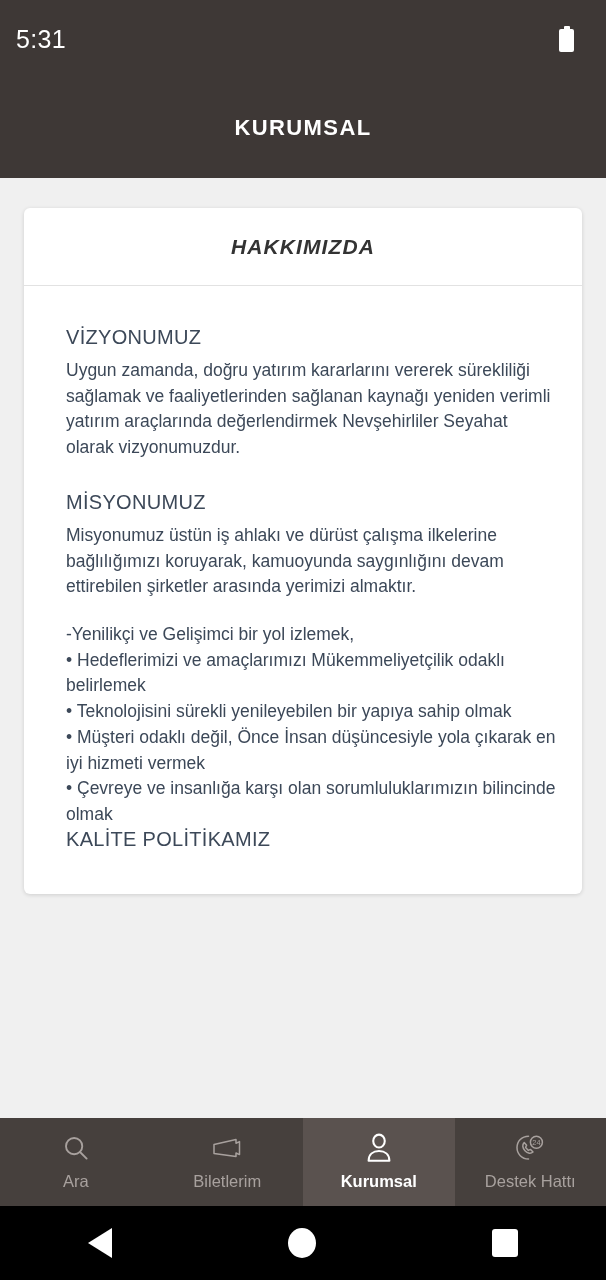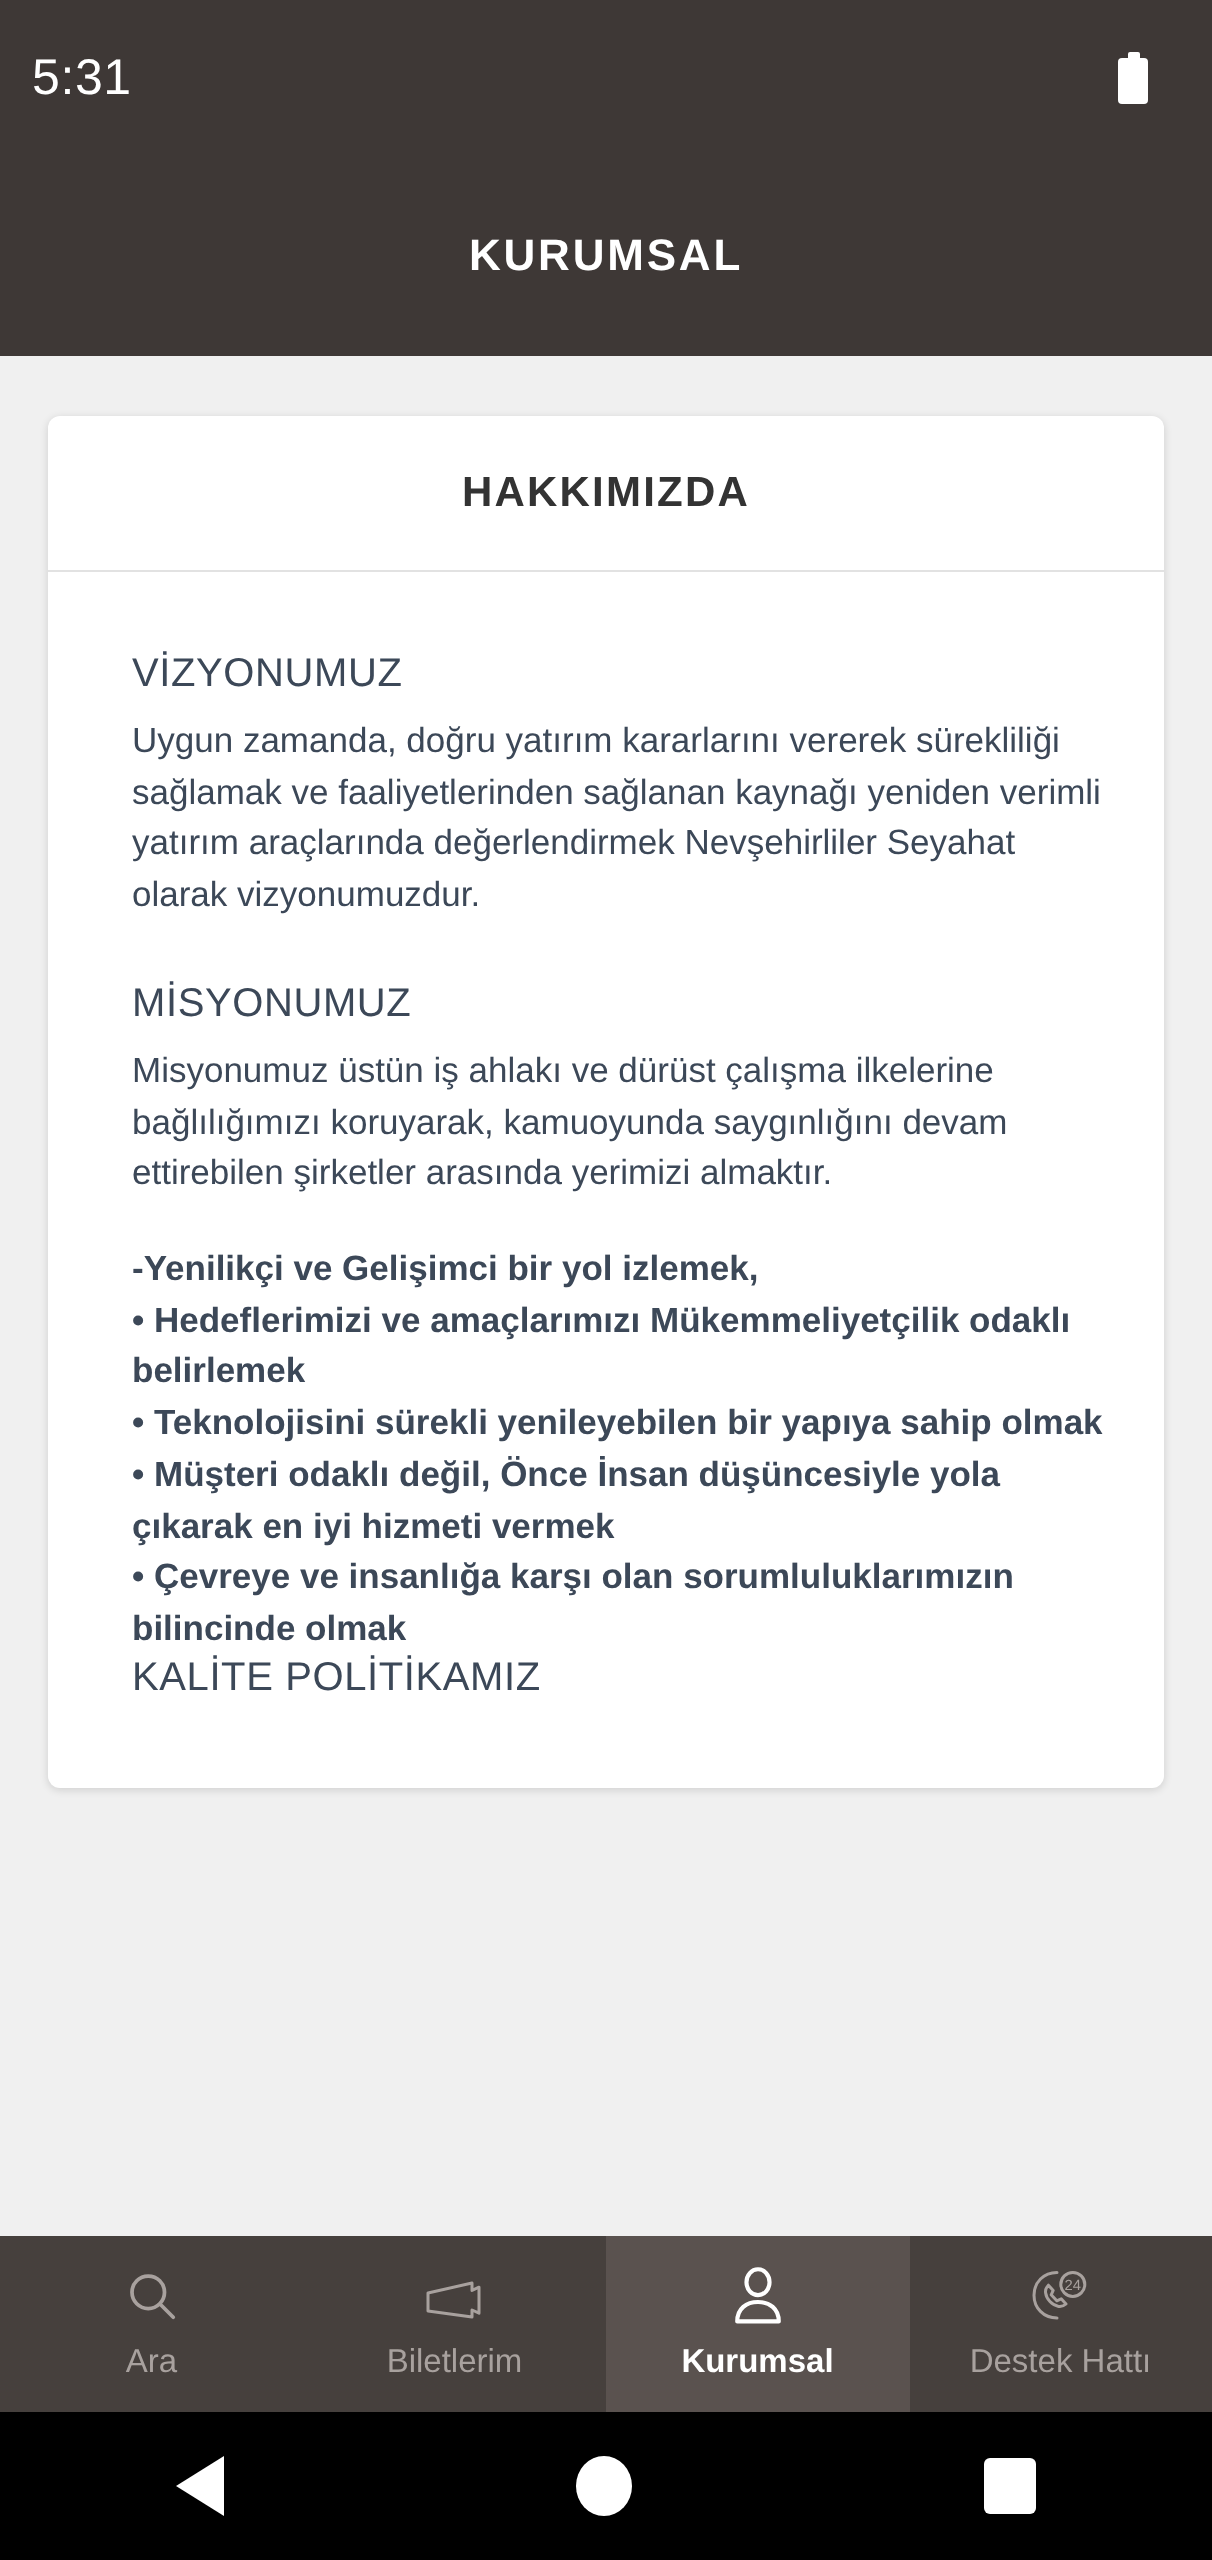--- a/index.html
+++ b/index.html
@@ -48,49 +48,49 @@
   .card {
     background:#ffffff; border-radius:6px;
     box-shadow:0 1px 4px rgba(0,0,0,.14);
     overflow:hidden;
   }
   .card-header {
     height:78px; display:flex; align-items:center; justify-content:center;
     border-bottom:1px solid #e2e2e2;
   }
   .card-header-title {
-    font-size:21px; font-weight:bold; color:#333333; letter-spacing:1.1px;
+    font-size:21px; font-weight:bold; color:#333333; letter-spacing:1.1px;font-style:italic;
   }
   .card-body { padding:40px 26px 34px 42px; }
 
   .section { }
   .section + .section { margin-top:30px; }
   .section-heading {
     font-size:20px; font-weight:400; color:#3c4858;
     letter-spacing:.3px; margin-bottom:9px;
   }
   .section-text {
     font-size:17.5px; line-height:1.47; color:#3c4858;
   }
-  .bullets { margin-top:22px;font-weight:bold; }
+  .bullets { margin-top:22px; }
   .bullet-line {
     font-size:17.5px; line-height:1.47; color:#3c4858;
   }
 
   
   .tabbar {
     position:absolute; left:0; top:1118px; width:606px; height:88px;
     background:#46403d; display:flex;
   }
   .tab {
     flex:1; display:flex; flex-direction:column;
     align-items:center; justify-content:center; gap:9px;
   }
   .tab.active { background:#5a524f; }
-  .tab-icon { height:30px; display:flex; align-items:flex-end; justify-content:center; }
+  .tab-icon { height:30px; display:flex; align-items:center; justify-content:center; }
   .tab-label { font-size:16.5px; color:#a8a19e; }
   .tab.active .tab-label { color:#ffffff; font-weight:bold; }
 
   
   .navbar {
     position:absolute; left:0; top:1206px; width:606px; height:74px;
     background:#000000; display:flex; align-items:center; justify-content:space-around;
   }
   .nav-back {
     width:0; height:0;

